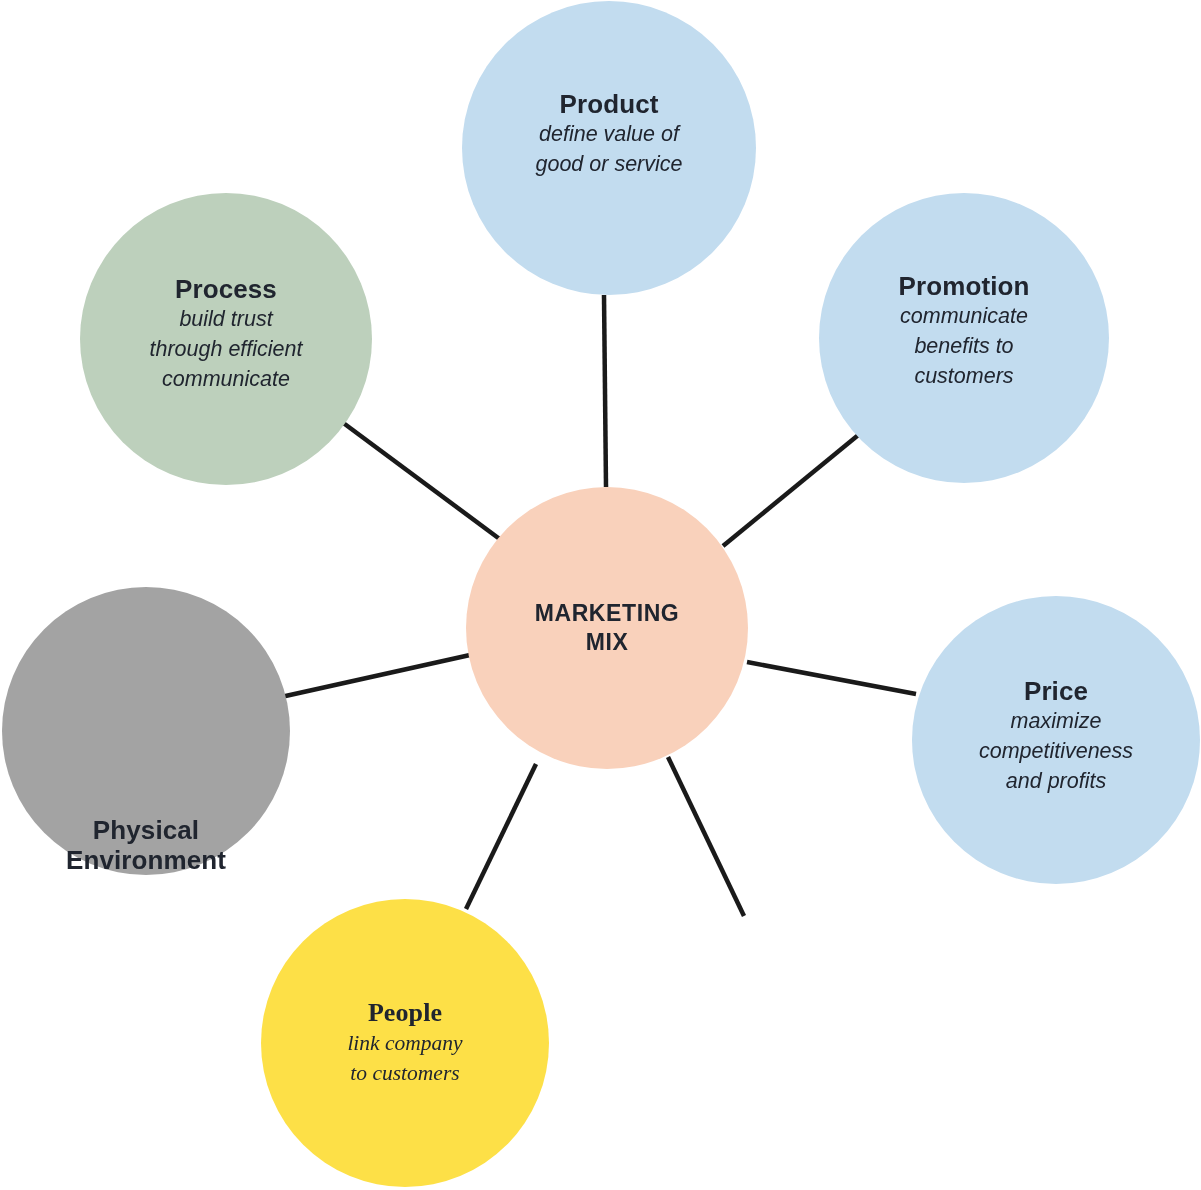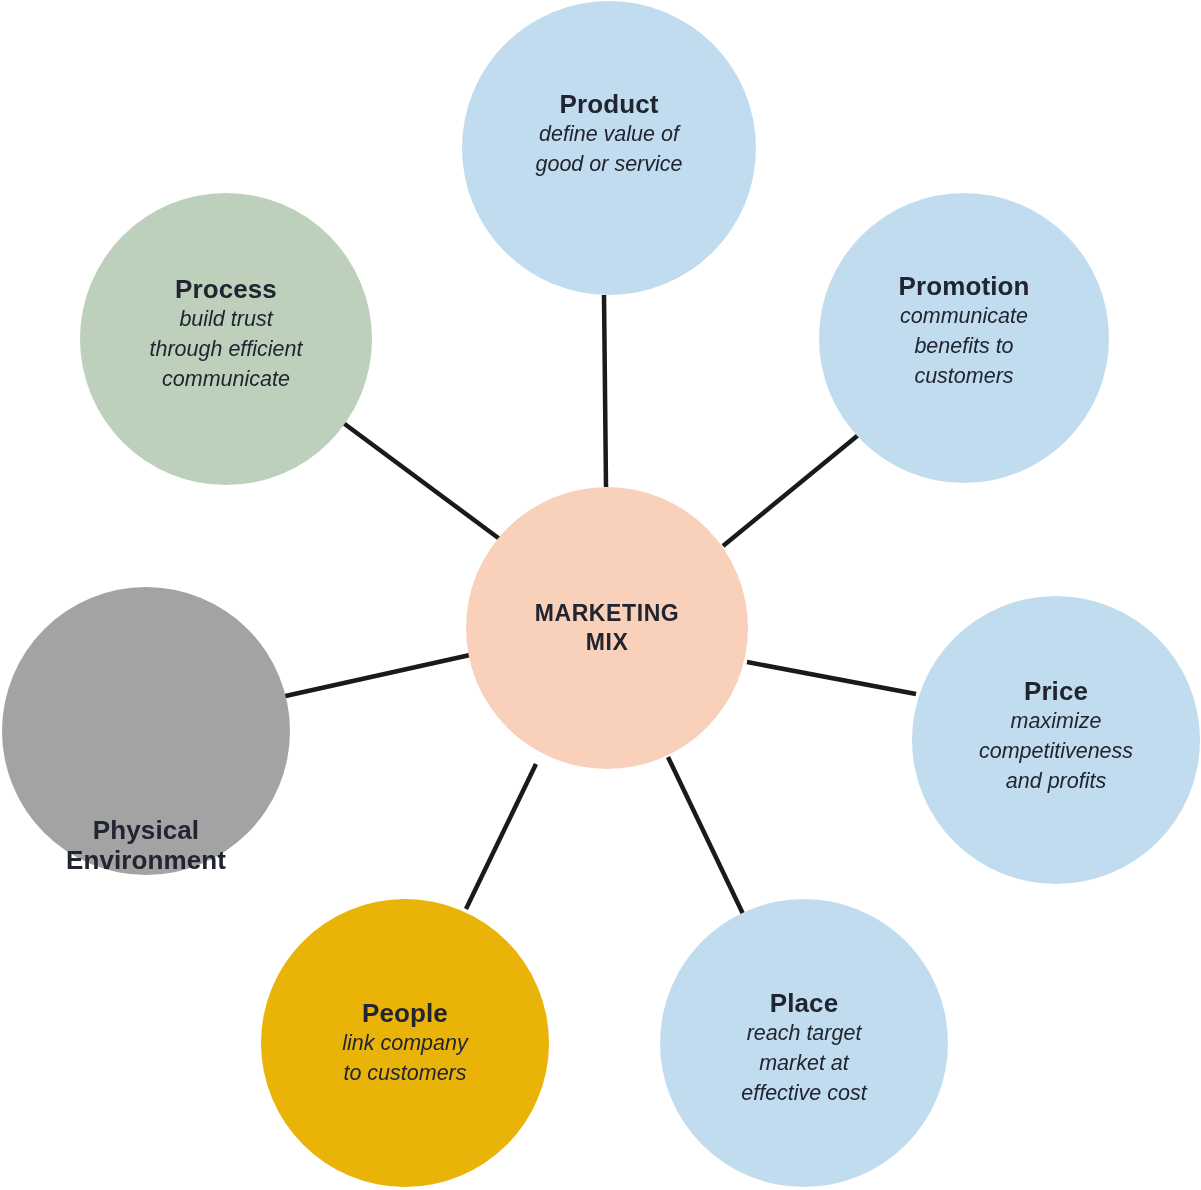--- a/index.html
+++ b/index.html
@@ -112,32 +112,22 @@
     <div class="node-inner" style="transform: translateY(-4px);">
       <div class="node-title">Price</div>
       <div class="node-desc">
         <span class="dline">maximize</span>
         <span class="dline">competitiveness</span>
         <span class="dline">and profits</span>
       </div>
     </div>
   </div>
 
-  <div class="node" style="left:660px; top:899px; width:288px; height:288px; background:#c2dcef;">
-    <div class="node-inner" style="transform: translateY(5px);">
-      <div class="node-title">Place</div>
-      <div class="node-desc">
-        <span class="dline">reach target</span>
-        <span class="dline">market at</span>
-        <span class="dline">effective cost</span>
-      </div>
-    </div>
-  </div>
 
-  <div class="node" style="left:261px; top:899px; width:288px; height:288px; background:#eab308;">
+  <div class="node" style="left:261px; top:899px; width:288px; height:288px; background:#fde047;font-family:Liberation Serif, serif;">
     <div class="node-inner" style="transform: translateY(0px);">
       <div class="node-title">People</div>
       <div class="node-desc">
         <span class="dline">link company</span>
         <span class="dline">to customers</span>
       </div>
     </div>
   </div>
 
   <div class="node" style="left:2px; top:587px; width:288px; height:288px; background:#a3a3a3;justify-content:flex-end;">

